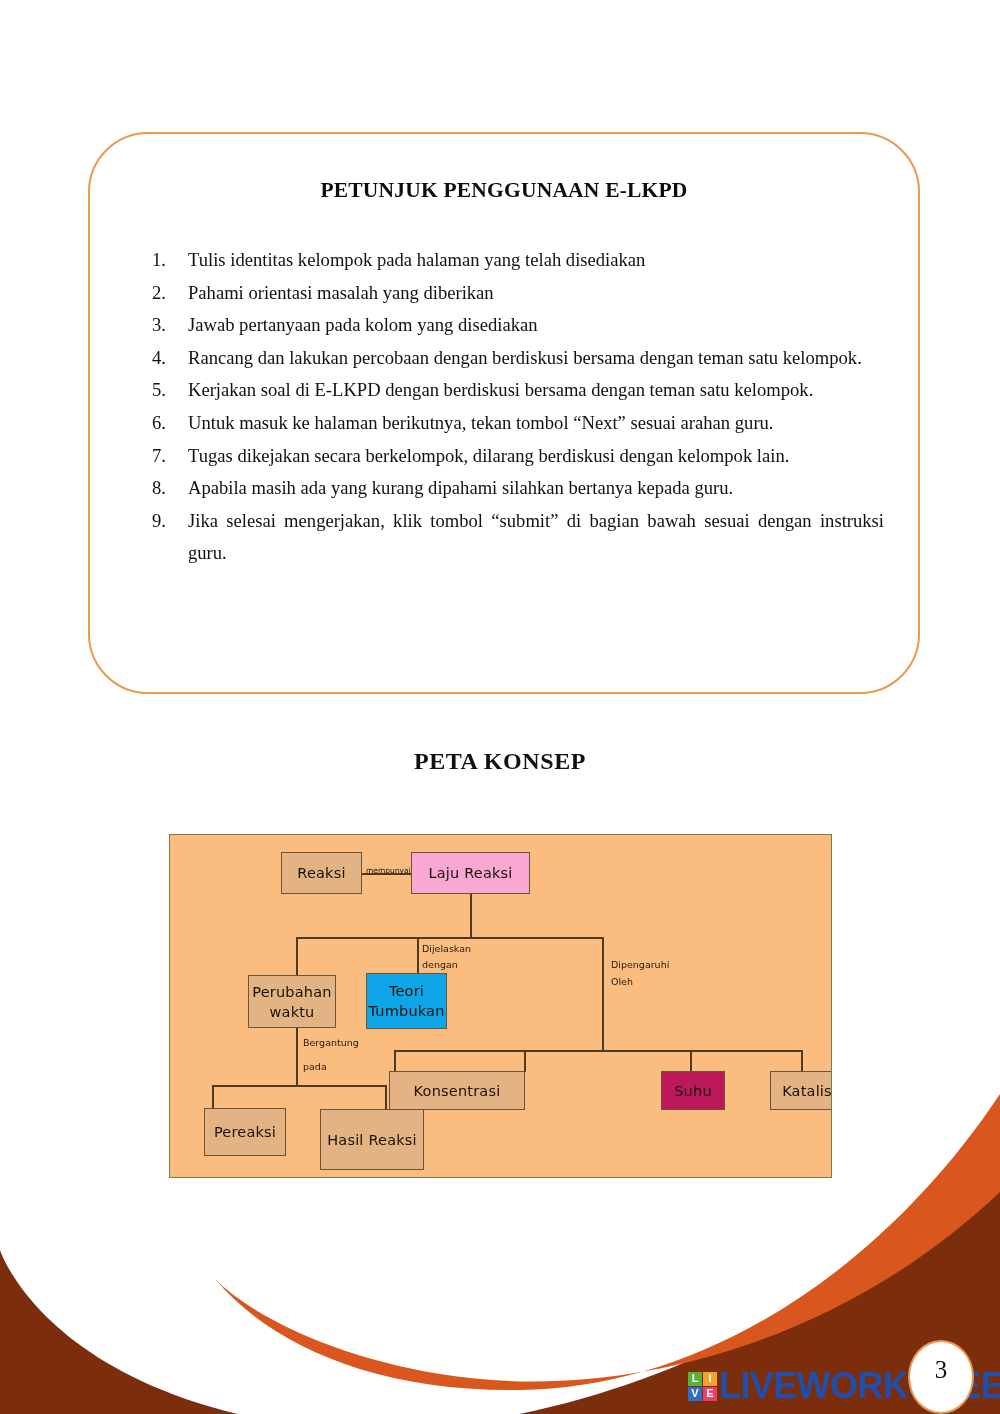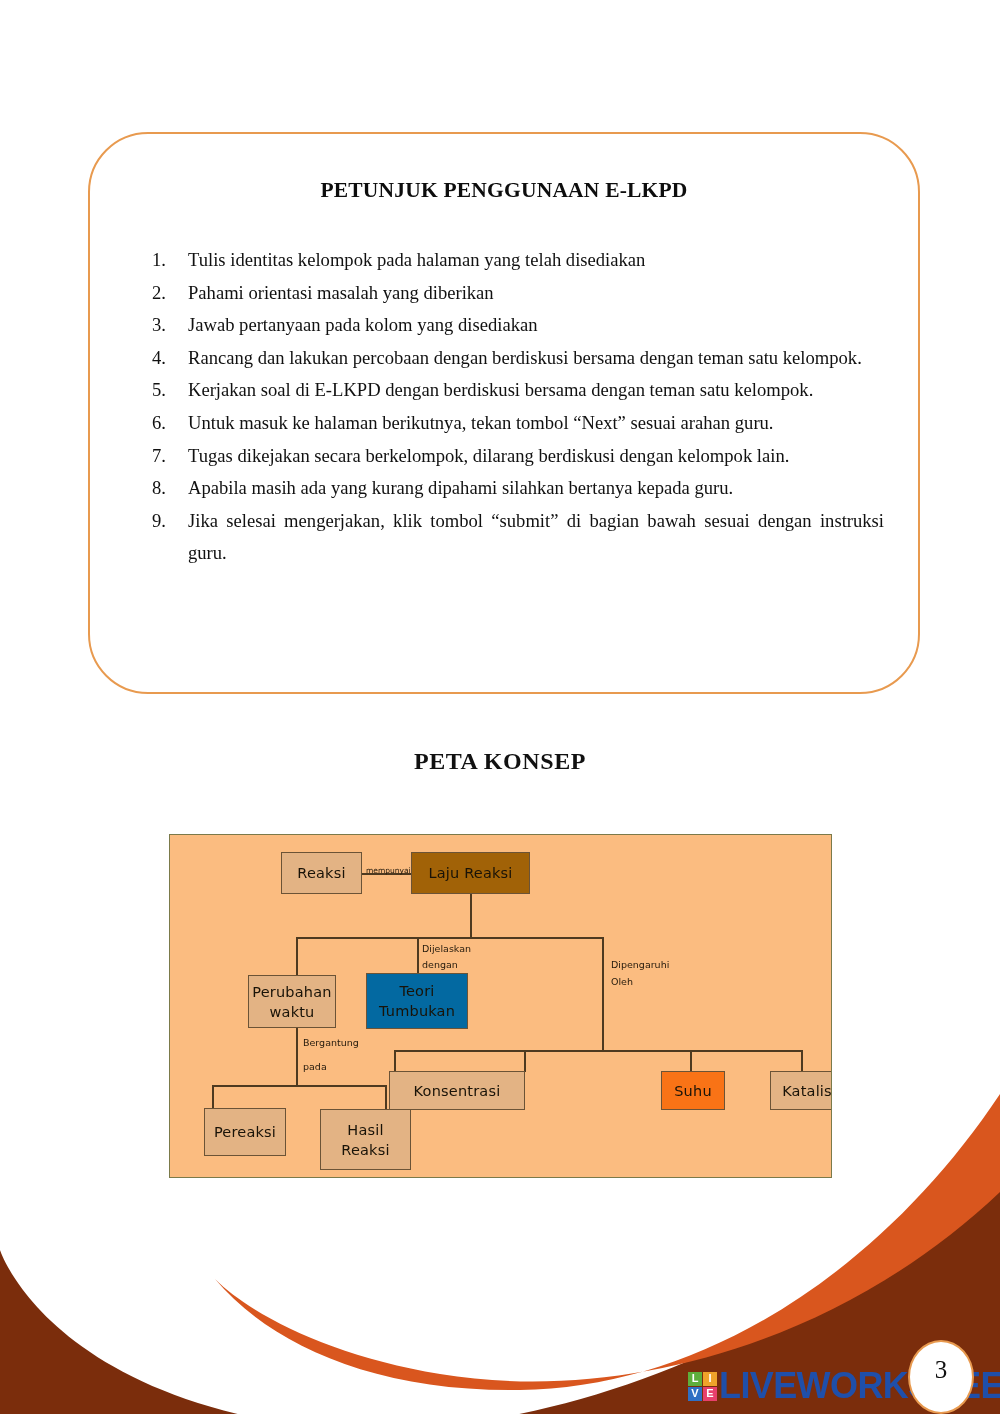--- a/index.html
+++ b/index.html
@@ -264,27 +264,27 @@
   <div class="cm-line" style="left:42px; top:250px; width:174px; height:1.6px;"></div>
   <div class="cm-line" style="left:42px; top:250px; width:1.6px; height:24px;"></div>
   <div class="cm-line" style="left:215px; top:250px; width:1.6px; height:24px;"></div>
   <div class="cm-line" style="left:224px; top:215px; width:409px; height:1.6px;"></div>
   <div class="cm-line" style="left:224px; top:215px; width:1.6px; height:22px;"></div>
   <div class="cm-line" style="left:354px; top:215px; width:1.6px; height:22px;"></div>
   <div class="cm-line" style="left:520px; top:215px; width:1.6px; height:22px;"></div>
   <div class="cm-line" style="left:631px; top:215px; width:1.6px; height:22px;"></div>
 
   <div class="cm-node" style="left: 111px; top: 17px; width: 81px; height: 42px; background: rgb(227, 179, 132); border-color: rgb(107, 83, 54);">Reaksi</div>
-  <div class="cm-node" style="left: 241px; top: 17px; width: 119px; height: 42px; background: #a16207; border-color: rgb(107, 83, 54);">Laju Reaksi</div>
+  <div class="cm-node" style="left: 241px; top: 17px; width: 119px; height: 42px; background: #f9a8d4; border-color: rgb(107, 83, 54);">Laju Reaksi</div>
   <div class="cm-node" style="left: 78px; top: 140px; width: 88px; height: 53px; flex-direction: column; background: rgb(227, 179, 132); border-color: rgb(107, 83, 54);">Perubahan waktu</div>
-  <div class="cm-node" style="left: 196px; top: 138px; width: 102px; height: 56px; background: #0369a1; border-color: rgb(107, 83, 54);">Teori Tumbukan</div>
+  <div class="cm-node" style="left: 196px; top: 138px; width: 81px; height: 56px; background: #0ea5e9; border-color: rgb(107, 83, 54);">Teori Tumbukan</div>
   <div class="cm-node" style="left: 34px; top: 273px; width: 82px; height: 48px; background: rgb(227, 179, 132); border-color: rgb(107, 83, 54);">Pereaksi</div>
-  <div class="cm-node" style="left: 150px; top: 274px; width: 91px; height: 61px; background: rgb(227, 179, 132); border-color: rgb(107, 83, 54);">Hasil Reaksi</div>
+  <div class="cm-node" style="left: 150px; top: 274px; width: 104px; height: 61px; background: rgb(227, 179, 132); border-color: rgb(107, 83, 54);">Hasil Reaksi</div>
   <div class="cm-node" style="left: 219px; top: 236px; width: 136px; height: 39px; background: rgb(227, 179, 132); border-color: rgb(107, 83, 54);">Konsentrasi</div>
-  <div class="cm-node" style="left: 491px; top: 236px; width: 64px; height: 39px; background: #f97316; border-color: rgb(107, 83, 54);">Suhu</div>
+  <div class="cm-node" style="left: 491px; top: 236px; width: 64px; height: 39px; background: #be185d; border-color: rgb(107, 83, 54);">Suhu</div>
   <div class="cm-node" style="left: 600px; top: 236px; width: 74px; height: 39px; background: rgb(227, 179, 132); border-color: rgb(107, 83, 54);">Katalis</div>
 
   <div class="cm-label tiny" style="left:196px; top:28px;">mempunyai</div>
   <div class="cm-label" style="left:252px; top:106px;">Dijelaskan</div>
   <div class="cm-label" style="left:252px; top:122px;">dengan</div>
   <div class="cm-label" style="left:441px; top:122px;">Dipengaruhi</div>
   <div class="cm-label" style="left:441px; top:139px;">Oleh</div>
   <div class="cm-label" style="left:133px; top:200px;">Bergantung</div>
   <div class="cm-label" style="left:133px; top:224px;">pada</div>
 </div>

